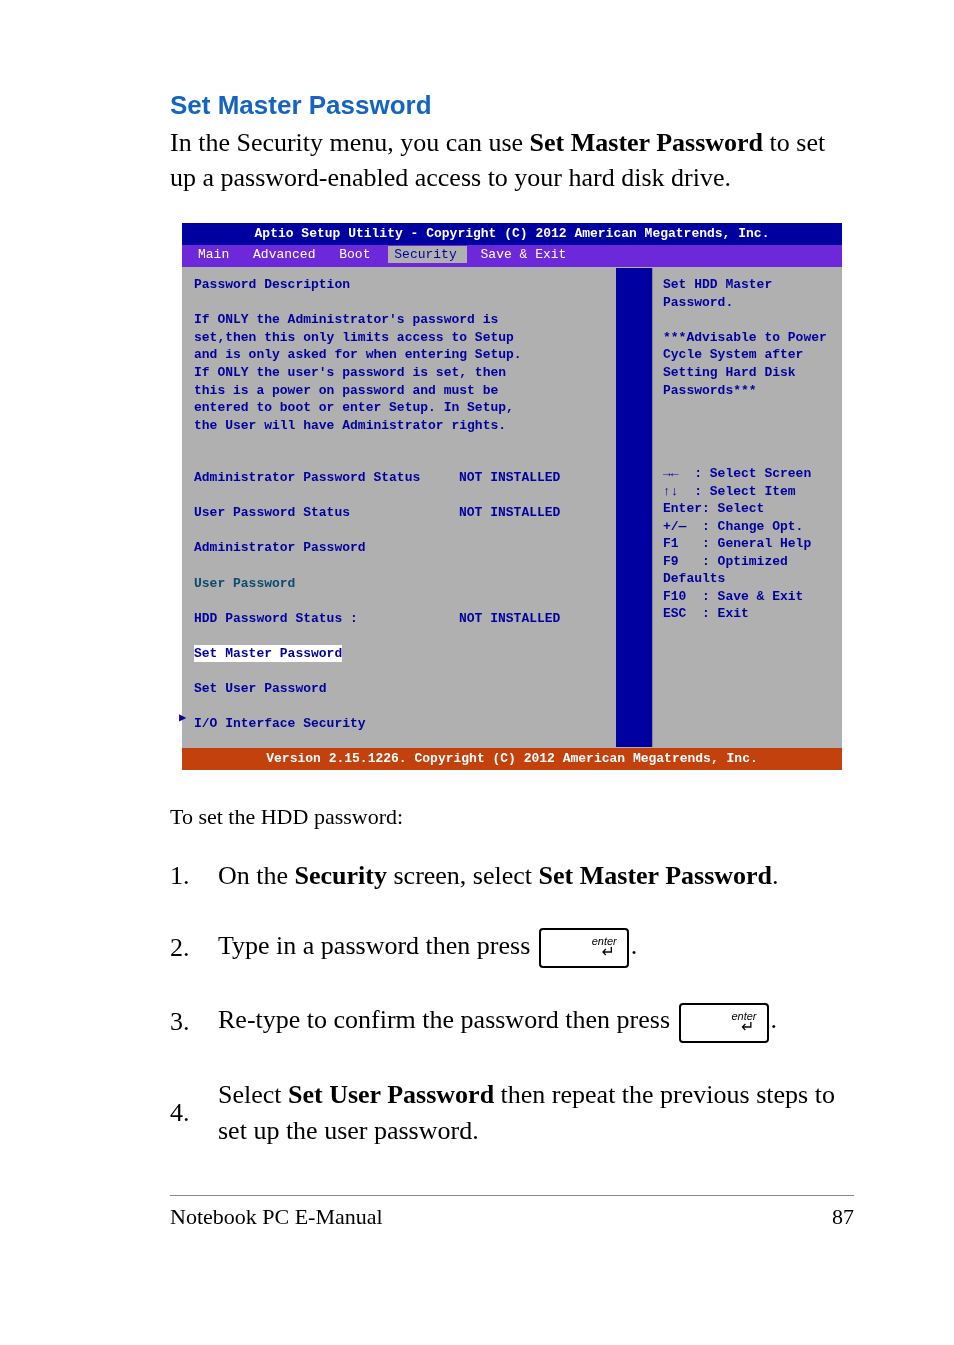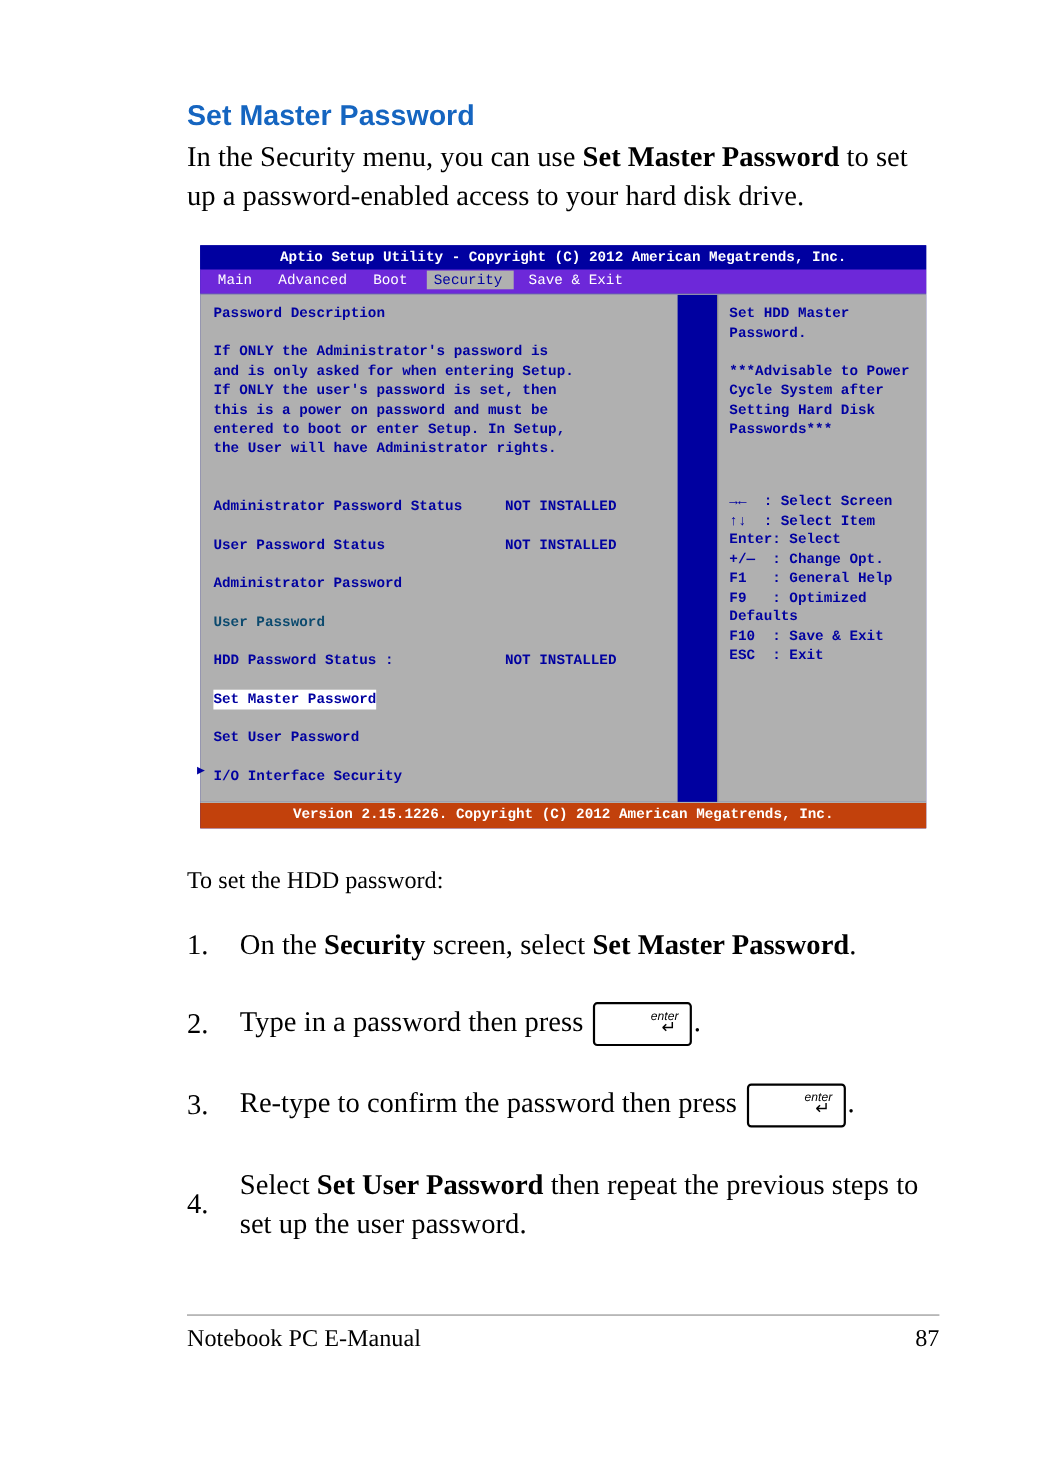--- a/index.html
+++ b/index.html
@@ -21,21 +21,21 @@
   .bios-right { width: 190px; background: #B0B0B0; color: #0000A0; padding: 8px 10px 14px 10px; border-left: 1px solid #8a8a8a; font-weight: 700; }
   .bios-left .bold { font-weight: 700; }
   .bios-left .dim { color: #6a6a6a; font-weight: 700; }
   .bios-left .sel { background: #ffffff; color: #0000A0; font-weight: 700; display: inline-block; }
   .bios-left .row { display: flex; }
   .bios-left .lbl { width: 265px; }
   .bios-left .val { }
   .bios-left p { white-space: pre; }
   .tri { position: absolute; left: -3px; bottom: 20px; color: #0000A0; font-size: 12px; }
   .bios-right .help-top p { white-space: pre-wrap; }
-  .bios-right .help-keys { margin-top: 48px; }
+  .bios-right .help-keys { margin-top: 66px; }
   .bios-right .help-keys p { white-space: pre; }
   .bios-footer { background: #c2410c; color: #fff; text-align: center; font-weight: 700; padding: 2px 0 3px 0; }
 
   .after-bios { font-size: 22px; margin-bottom: 28px; }
 
   .steps { font-size: 26px; line-height: 1.4; }
   .steps li { display: flex; align-items: center; margin-bottom: 34px; }
   .steps .num { width: 48px; flex: 0 0 48px; }
   .steps .txt { flex: 1 1 auto; }
   .keycap { display: inline-block; vertical-align: middle; border: 2px solid #000; border-radius: 4px; width: 90px; height: 40px; position: relative; margin: 0 2px; }
@@ -60,20 +60,21 @@
       <span>Advanced</span>
       <span>Boot</span>
       <span class="active">Security</span>
       <span>Save &amp; Exit</span>
     </div>
     <div class="bios-body">
       <div class="bios-left">
         <p class="bold">Password Description</p>
         <p>&nbsp;</p>
         <p class="bold">If ONLY the Administrator's password is</p>
+        <p class="bold">set,then this only limits access to Setup</p>
         <p class="bold">and is only asked for when entering Setup.</p>
         <p class="bold">If ONLY the user's password is set, then</p>
         <p class="bold">this is a power on password and must be</p>
         <p class="bold">entered to boot or enter Setup. In Setup,</p>
         <p class="bold">the User will have Administrator rights.</p>
         <p>&nbsp;</p>
         <p>&nbsp;</p>
         <div class="row bold">
           <span class="lbl">Administrator Password Status</span>
           <span class="val">NOT INSTALLED</span>

